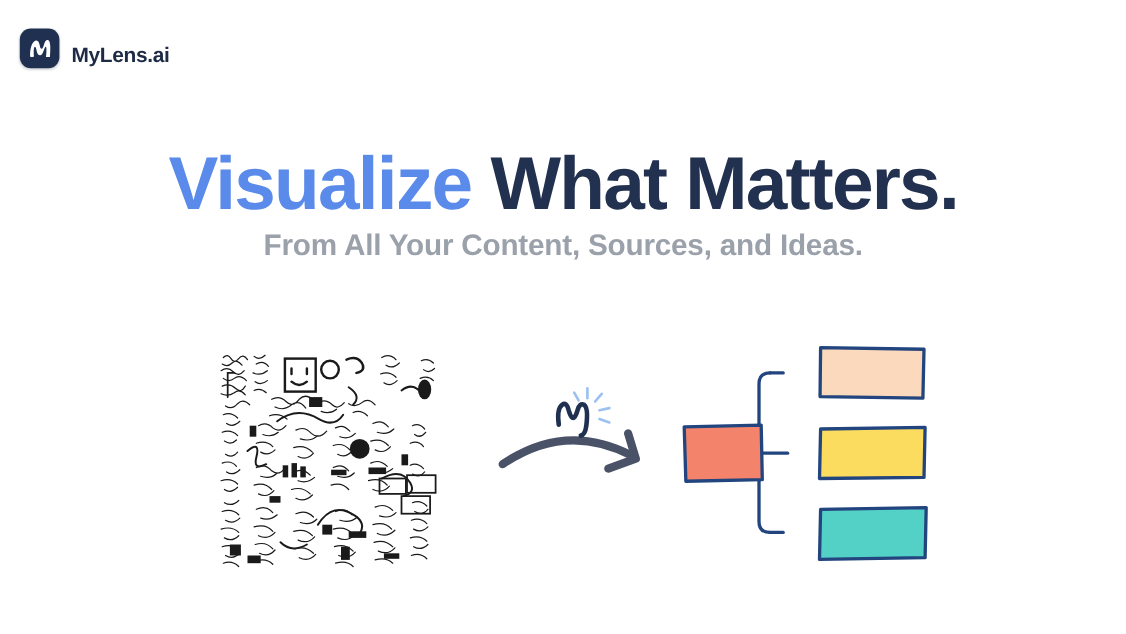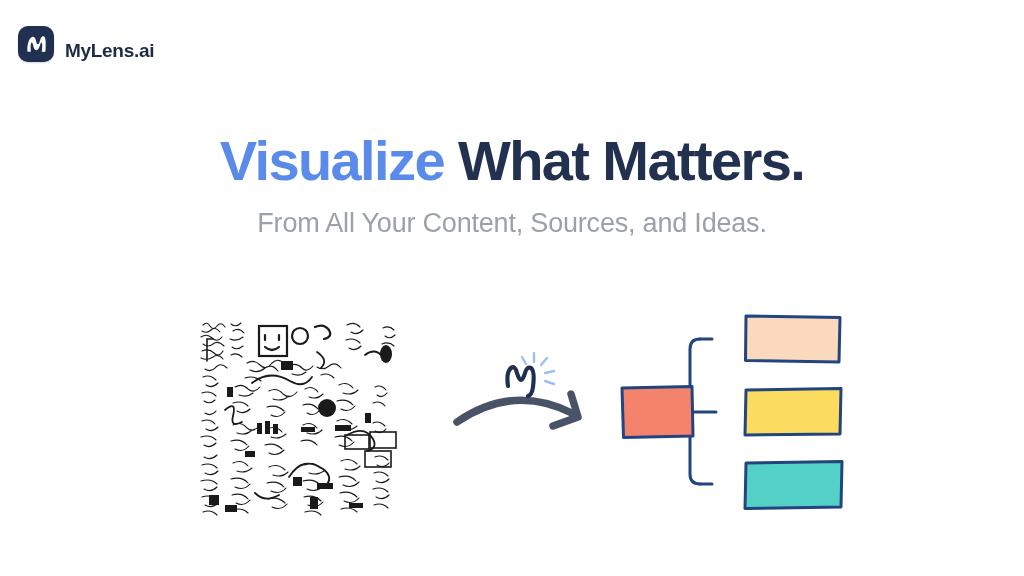--- a/index.html
+++ b/index.html
@@ -44,37 +44,37 @@
     white-space: nowrap;
   }
 
   
   .headline {
     position: absolute;
     left: 0;
     top: 131px;
     width: 1024px;
     text-align: center;
-    font-size: 56px;
+    font-size: 68px;
     font-weight: bold;
     letter-spacing: -1.6px;
     line-height: 1.08;
     white-space: nowrap;
   }
   .headline .accent { color: #5b8bea; }
   .headline .base   { color: #22314f; }
 
   .subhead {
     position: absolute;
     left: 0;
     top: 208px;
     width: 1024px;
     text-align: center;
     font-size: 27px;
-    font-weight: normal;
+    font-weight: bold;
     letter-spacing: -0.2px;
     color: #9ba1ab;
     white-space: nowrap;
   }
 
   
   .illustration {
     position: absolute;
     left: 0;
     top: 290px;

